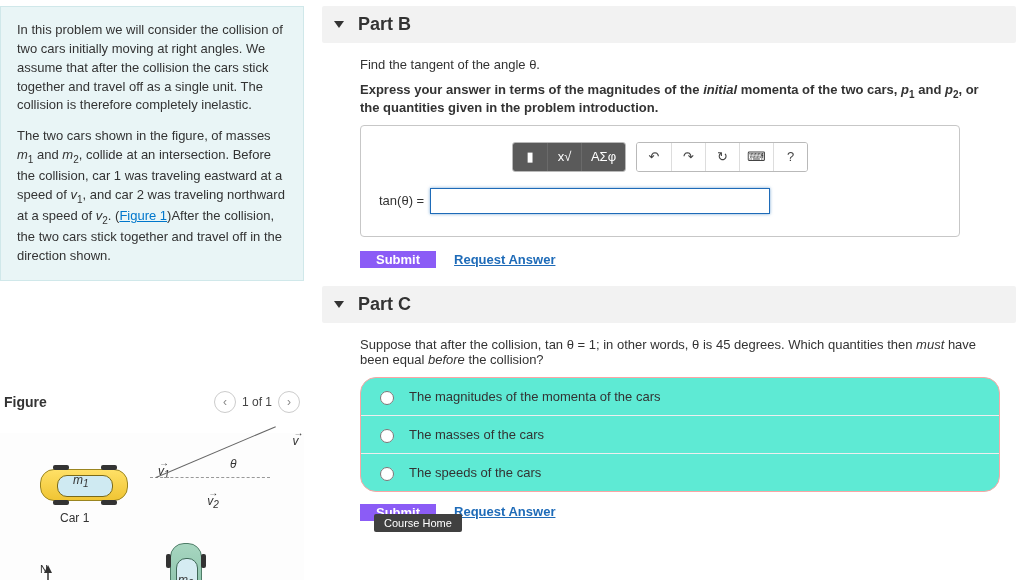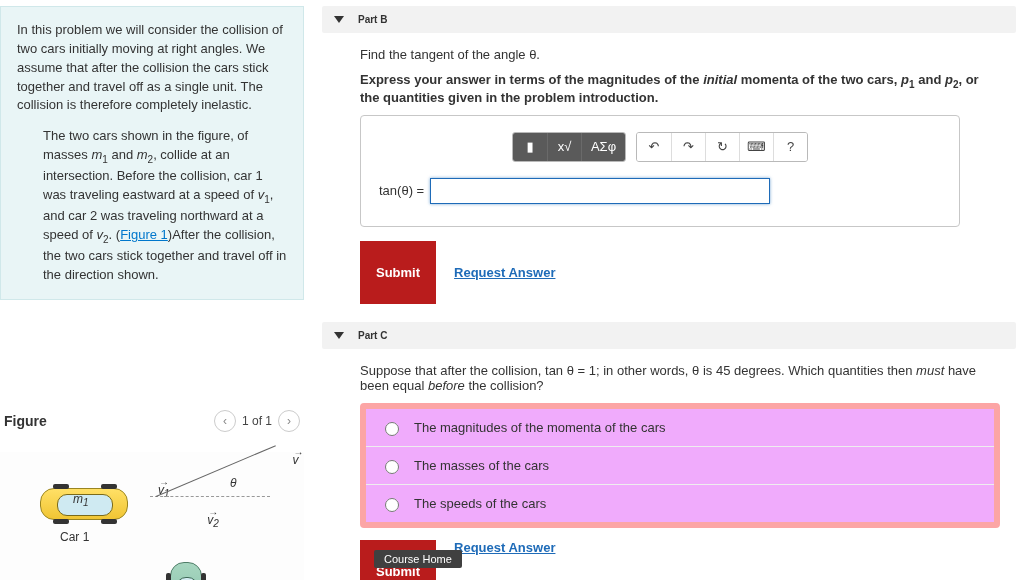--- a/index.html
+++ b/index.html
@@ -15,21 +15,21 @@
   .left-col { width: 340px; padding: 6px 8px 8px 0; }
   .right-col { flex: 1; padding: 6px 8px 0 10px; }
 
   .intro-box {
     background: #e9f5f6;
     border: 1px solid #d0e8ea;
     padding: 14px 16px;
     line-height: 1.45;
   }
   .intro-box p { margin: 0 0 12px 0; }
-  .intro-box p:last-child { margin-bottom: 0; margin-left: 26px; }
+  .intro-box p:last-child { margin-bottom: 0; }
   .italic { font-style: italic; }
   .sub { font-size: 10px; vertical-align: sub; }
   a.figlink { color: #0077cc; text-decoration: underline; }
 
   .figure-head {
     display: flex; align-items: center; justify-content: space-between;
     margin-top: 110px;
     padding: 0 4px;
   }
   .figure-head h3 { font-size: 14px; font-weight: bold; margin: 0; }
@@ -107,21 +107,21 @@
   .part-header {
     background: #f2f2f2;
     padding: 8px 12px;
     display: flex; align-items: center; gap: 14px;
     border-radius: 2px;
   }
   .part-header .tri {
     width: 0; height: 0; border-left: 5px solid transparent; border-right: 5px solid transparent;
     border-top: 7px solid #333;
   }
-  .part-header .title { font-weight: bold; font-size: 10px; }
+  .part-header .title { font-weight: bold; font-size: 18px; }
 
   .part-body { padding: 14px 16px 18px 38px; }
   .instr { margin: 0 0 10px 0; }
   .instr-bold { font-weight: bold; }
 
   .answer-box {
     border: 1px solid #c7c7c7;
     border-radius: 4px;
     padding: 16px 14px 22px 14px;
     background: #fff;
@@ -145,27 +145,27 @@
 
   .eq-row { display: flex; align-items: center; gap: 6px; margin-left: 4px; }
   .eq-row input {
     width: 340px; height: 26px; border: 1px solid #1e6bb8;
     box-shadow: 0 0 3px rgba(30,107,184,.6);
     padding: 2px 6px;
   }
 
   .actions { margin-top: 14px; display: flex; align-items: center; gap: 18px; }
   .submit-btn {
-    background: #b91c1c; color: #fff; border: none;
-    padding: 24px 16px; font-weight: bold; font-size: 13px;
+    background: #8b5cf6; color: #fff; border: none;
+    padding: 1px 16px; font-weight: bold; font-size: 13px;
   }
   .link-btn { color: #1e6bb8; text-decoration: underline; font-weight: bold; font-size: 13px; }
 
   .mc-box {
-    border: 6px solid #fca5a5; border-radius: 4px; background: #f0abfc;
+    border: 1px solid #fca5a5; border-radius: 16px; background: #5eead4;
     width: 640px;
   }
   .mc-opt {
     display: flex; align-items: center; gap: 12px;
     padding: 10px 14px; border-top: 1px solid #eee;
   }
   .mc-opt:first-child { border-top: none; }
   .mc-opt input[type=radio] { width: 14px; height: 14px; }
 
   .actions2 { margin-top: 12px; display:flex; align-items:flex-start; gap:18px; position:relative; }

